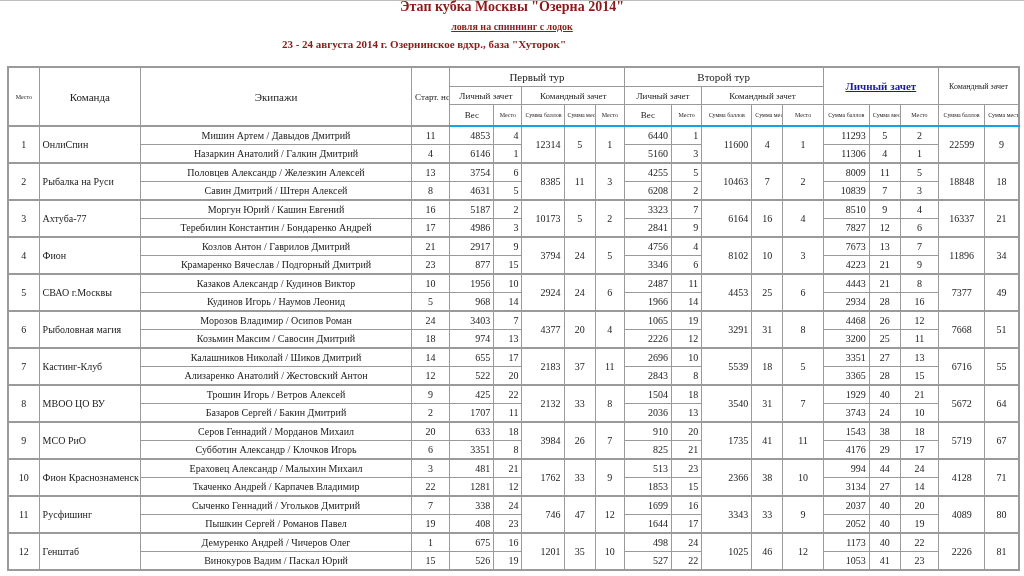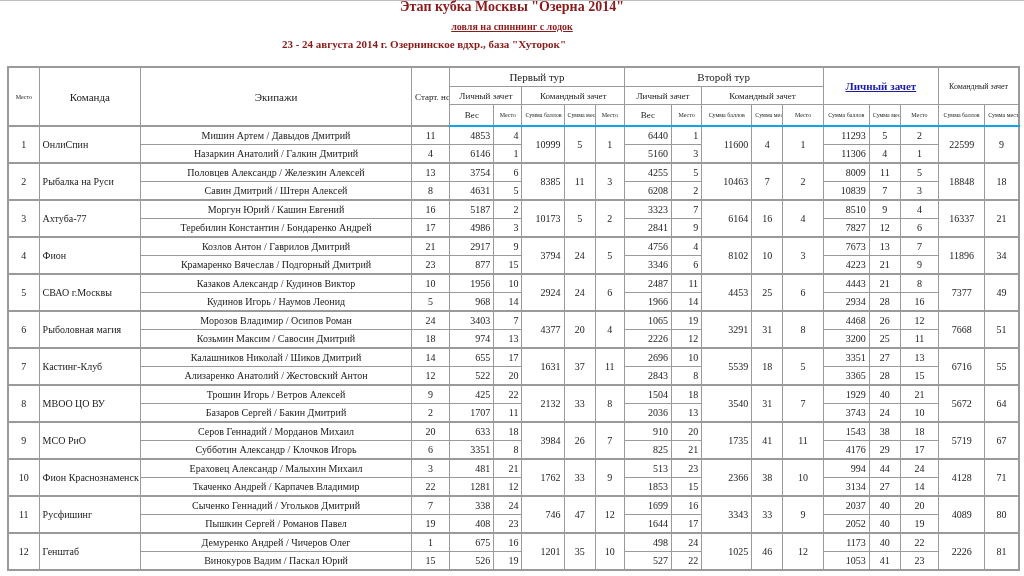--- a/index.html
+++ b/index.html
@@ -114,21 +114,21 @@
     </tr>
   </thead>
   <tbody id="tbody">
       <tr class="sub team-start">
         <td rowspan="2" class="c">1</td>
         <td rowspan="2" class="team">ОнлиСпин</td>
         <td class="crew l">Мишин Артем / Давыдов Дмитрий</td>
         <td class="c">11</td>
         <td class="r">4853</td>
         <td class="r">4</td>
-        <td rowspan="2" class="r">10999</td>
+        <td rowspan="2" class="r">12314</td>
         <td rowspan="2" class="c">5</td>
         <td rowspan="2" class="c">1</td>
         <td class="r">6440</td>
         <td class="r">1</td>
         <td rowspan="2" class="r">11600</td>
         <td rowspan="2" class="c">4</td>
         <td rowspan="2" class="c">1</td>
         <td class="r">11293</td>
         <td class="c">5</td>
         <td class="c">2</td>
@@ -306,21 +306,21 @@
         <td class="c">25</td>
         <td class="c">11</td>
       </tr>
       <tr class="sub team-start">
         <td rowspan="2" class="c">7</td>
         <td rowspan="2" class="team">Кастинг-Клуб</td>
         <td class="crew l">Калашников Николай / Шиков Дмитрий</td>
         <td class="c">14</td>
         <td class="r">655</td>
         <td class="r">17</td>
-        <td rowspan="2" class="r">1631</td>
+        <td rowspan="2" class="r">2183</td>
         <td rowspan="2" class="c">37</td>
         <td rowspan="2" class="c">11</td>
         <td class="r">2696</td>
         <td class="r">10</td>
         <td rowspan="2" class="r">5539</td>
         <td rowspan="2" class="c">18</td>
         <td rowspan="2" class="c">5</td>
         <td class="r">3351</td>
         <td class="c">27</td>
         <td class="c">13</td>

